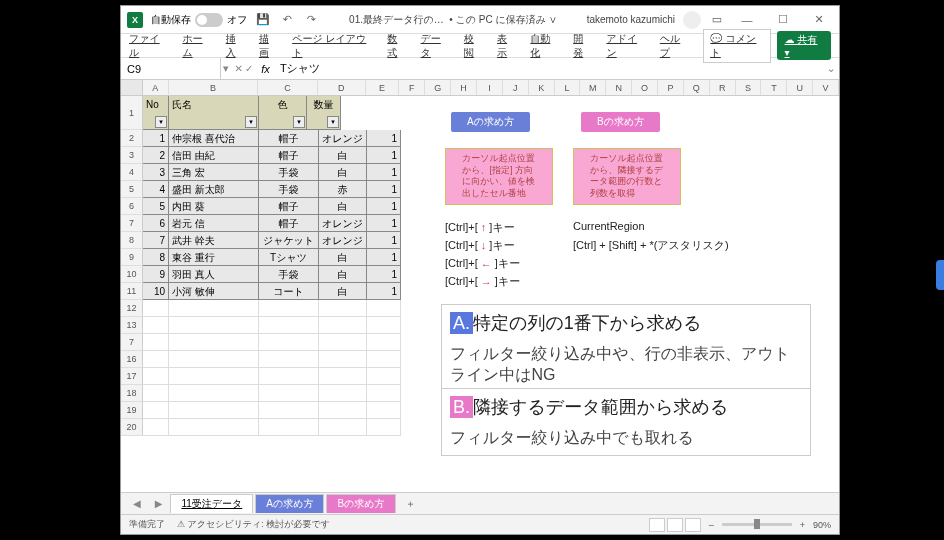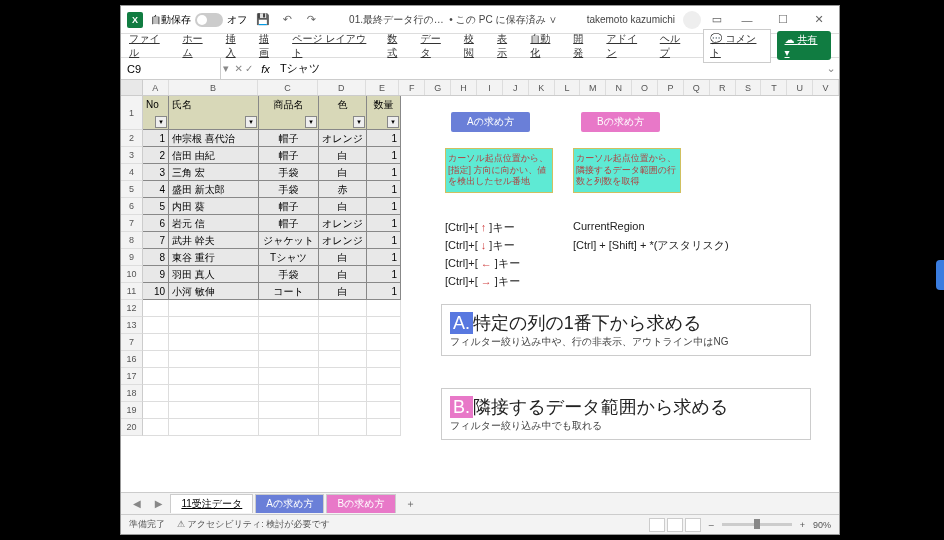--- a/index.html
+++ b/index.html
@@ -39,28 +39,28 @@
 .hdr-row .rh { height: 34px; line-height: 34px; }
 .hdr-row .cell { height: 34px; line-height: 14px; padding-top: 2px; }
 .filter { position: absolute; right: 1px; bottom: 1px; width: 12px; height: 12px; background: #eee; border: 1px solid #888; font-size: 7px; text-align: center; line-height: 10px; }
 .data-row .cell { background: #e8e8e8; border-right: 1px solid #888; border-bottom: 1px solid #888; }
 .num { text-align: right; }
 .ctr { text-align: center; }
 .overlay { position: absolute; }
 .pill { padding: 3px 16px; color: #fff; font-size: 10px; border-radius: 2px; display: inline-block; }
 .pill-blue { background: #6a7fd8; }
 .pill-pink { background: #e878c8; }
-.note { background: #5eead4; border: 1px solid #d0c060; padding: 4px 2px; font-size: 9px; color: #b04040; width: 108px; line-height: 1.3; }
+.note { background: #f9a8d4; border: 1px solid #d0c060; padding: 4px 16px; font-size: 9px; color: #b04040; width: 108px; line-height: 1.3; }
 .txt { font-size: 11px; color: #222; text-align: right; }
 .arrow-red { color: #d04040; font-weight: bold; }
 .section { border: 1px solid #ccc; padding: 6px 8px; background: #fff; }
 .big { font-size: 18px; color: #222; }
 .badge-a { background: #5878e0; color: #fff; padding: 1px 3px; font-size: 18px; }
 .badge-b { background: #e878c8; color: #fff; padding: 1px 3px; font-size: 18px; }
-.small { font-size: 10px; color: #444; margin-top: 0; }
+.small { font-size: 16px; color: #444; margin-top: 9px; }
 .sheet-tabs { height: 22px; display: flex; align-items: center; border-top: 1px solid #ccc; background: #f3f3f3; padding: 0 6px; gap: 2px; font-size: 10px; }
 .nav-arrows { color: #888; padding: 0 6px; }
 .tab { padding: 2px 10px; background: #fff; border: 1px solid #ccc; border-bottom: none; }
 .tab-active { text-decoration: underline; }
 .tab-blue { background: #6a7fd8; color: #fff; }
 .tab-pink { background: #e878c8; color: #fff; }
 .tab-plus { padding: 2px 8px; color: #666; }
 .statusbar { height: 20px; background: #f3f3f3; border-top: 1px solid #ccc; display: flex; align-items: center; padding: 0 8px; font-size: 9px; color: #555; gap: 12px; }
 .sb-right { margin-left: auto; display: flex; align-items: center; gap: 8px; }
 .view-btns { display: flex; gap: 2px; }
@@ -152,21 +152,20 @@
       <div class="ch" style="width:26px">T</div>
       <div class="ch" style="width:26px">U</div>
       <div class="ch" style="width:26px">V</div>
     </div>
 
     <div class="grid-body">
       <div class="row hdr-row">
         <div class="rh">1</div>
         <div class="cell" style="width:26px"><span>No</span><div class="filter">▾</div></div>
         <div class="cell" style="width:90px"><span>氏名</span><div class="filter">▾</div></div>
-        <div class="cell ctr" style="width:60px"><span>商品名</span><div class="filter">▾</div></div>
         <div class="cell ctr" style="width:48px"><span>色</span><div class="filter">▾</div></div>
         <div class="cell ctr" style="width:34px"><span>数量</span><div class="filter">▾</div></div>
       </div>
       <div id="data-rows">
           <div class="row data-row">
             <div class="rh">2</div>
             <div class="cell num" style="width:26px">1</div>
             <div class="cell" style="width:90px">仲宗根 喜代治</div>
             <div class="cell ctr" style="width:60px">帽子</div>
             <div class="cell ctr" style="width:48px">オレンジ</div>

